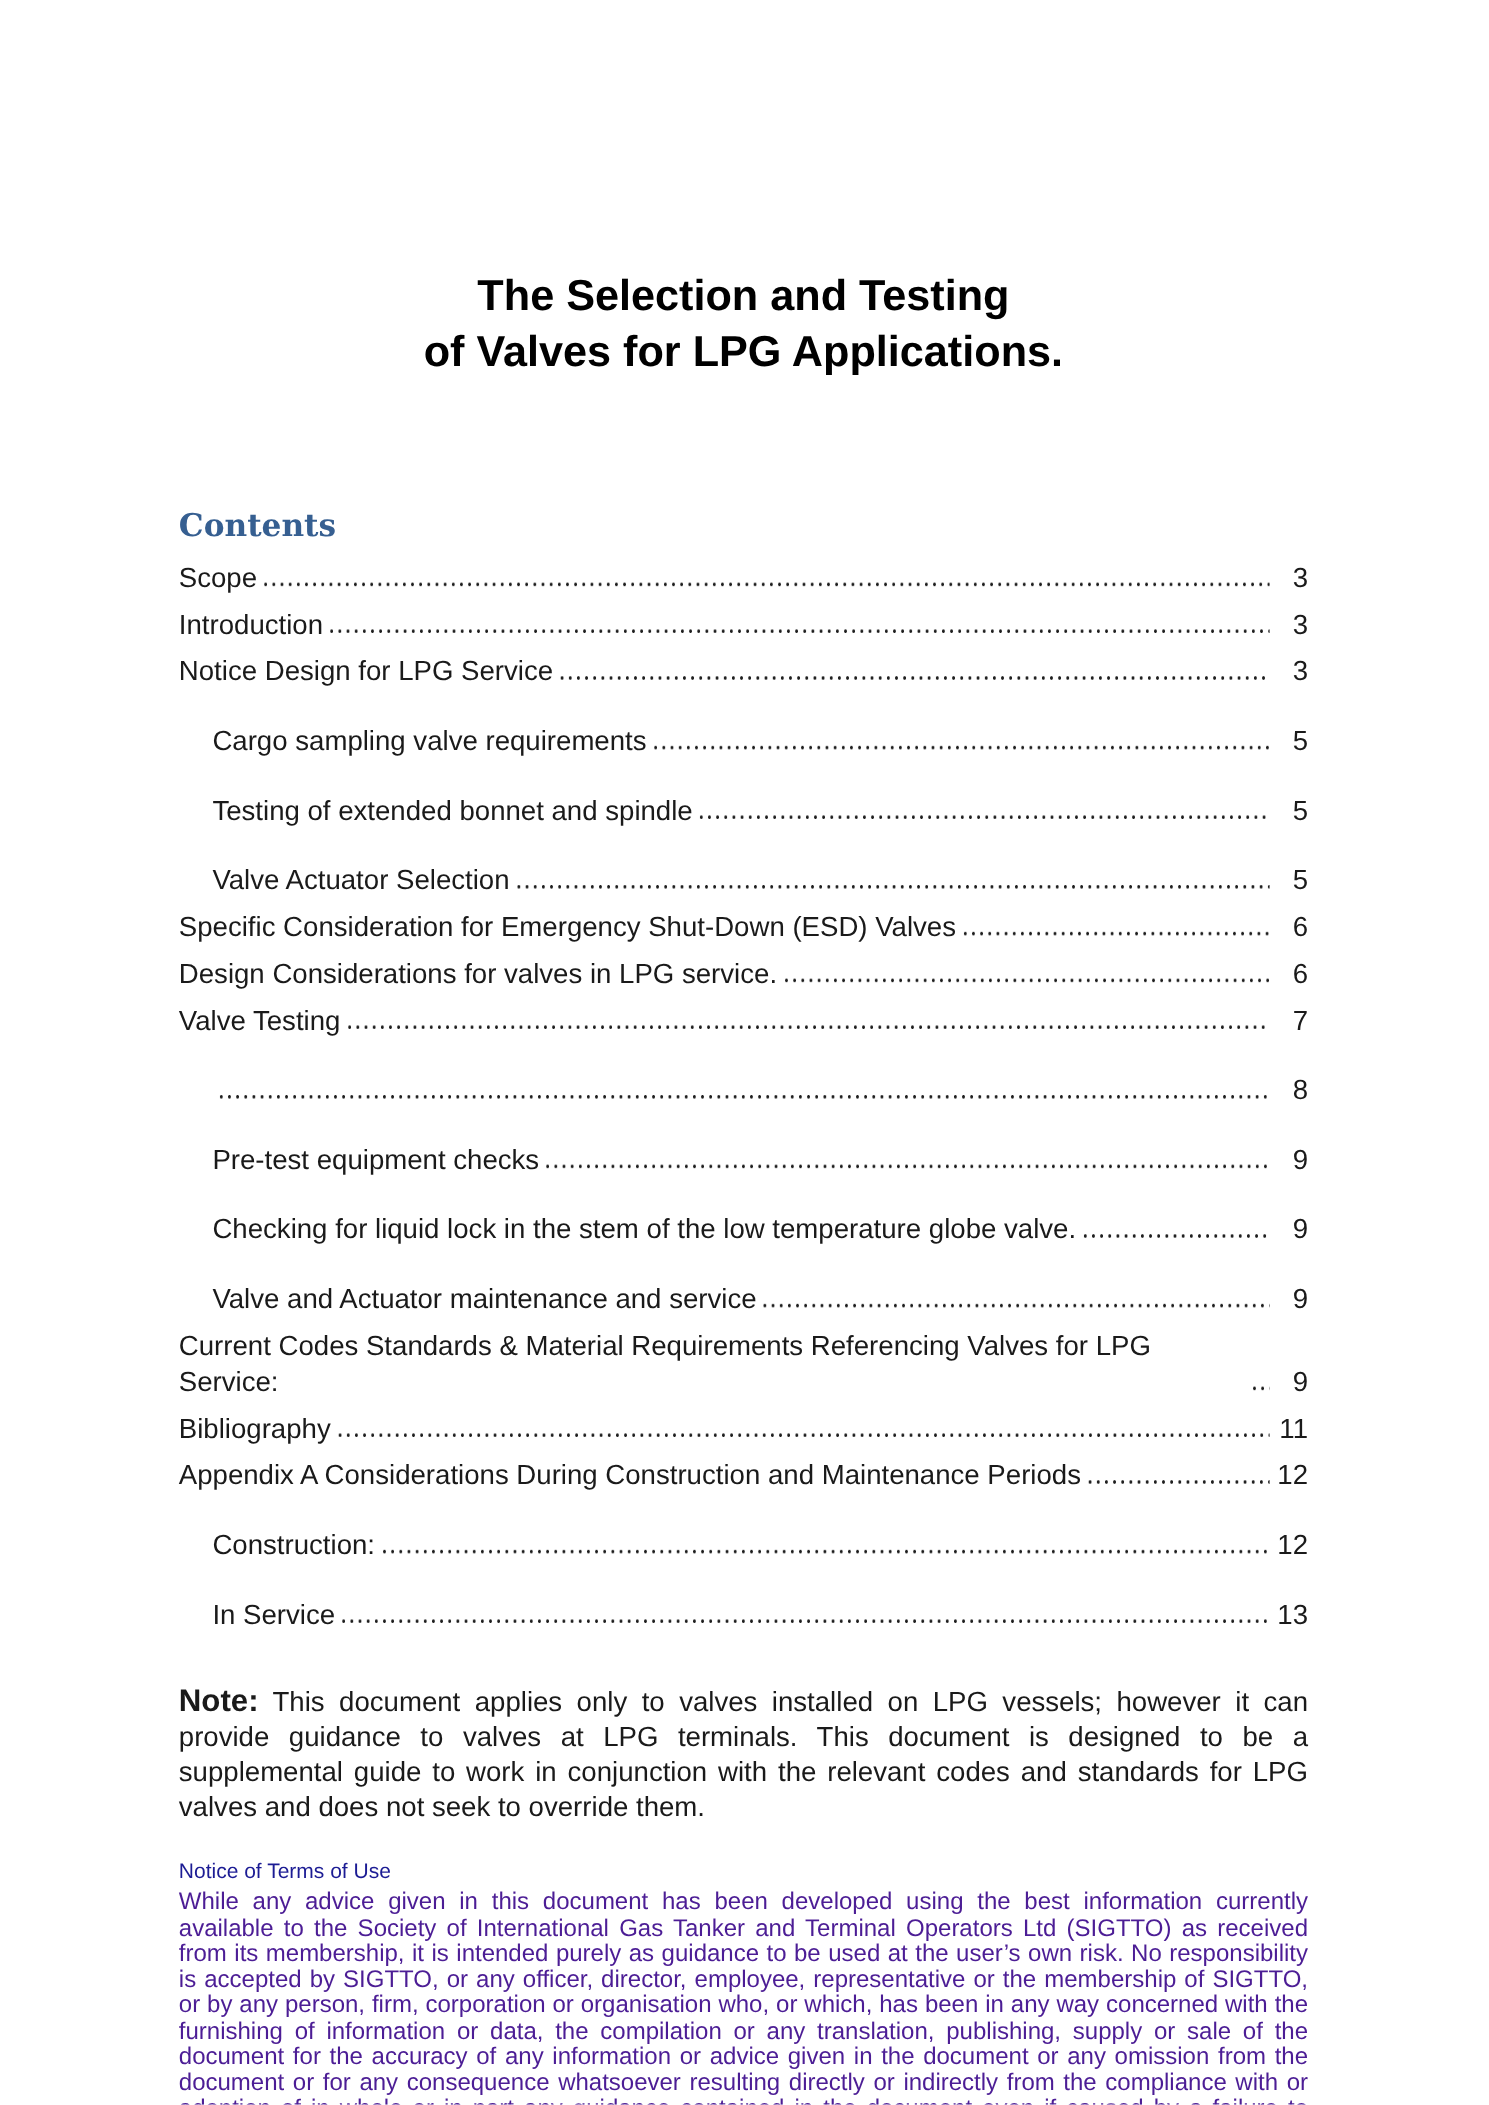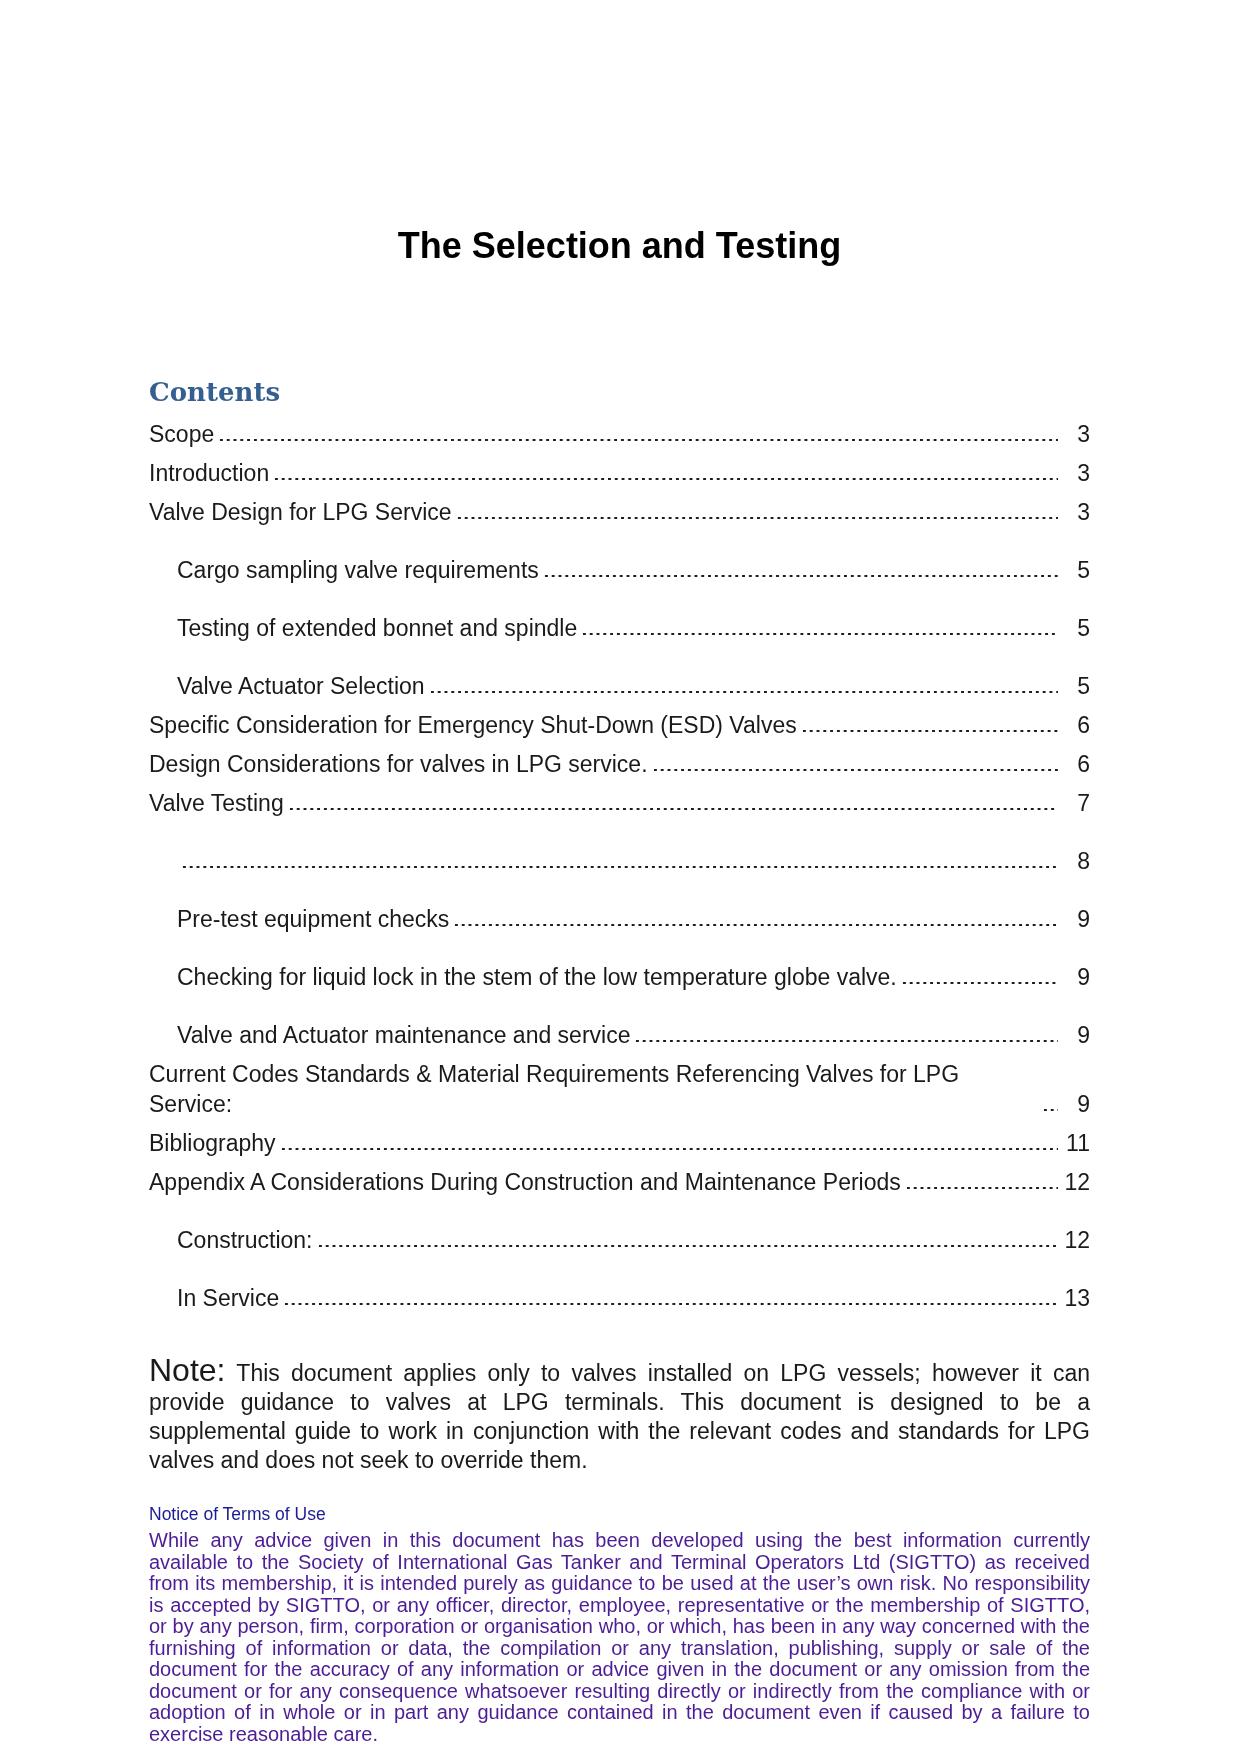--- a/index.html
+++ b/index.html
@@ -72,22 +72,22 @@
     text-align: right;
   }
   .note {
     margin: 43px 0 0 0;
     font-size: 23px;
     line-height: 29px;
     text-align: justify;
     color: #1a1a1a;
   }
   .note-label {
-    font-weight: 400;
-    font-size: 32px;
+    font-weight: 700;
+    font-size: 26px;
   }
   .notice-heading {
     margin: 28px 0 0 0;
     font-size: 17.5px;
     line-height: 22px;
     font-weight: 400;
     color: #1C1C94;
   }
   .notice-body {
     margin: 5px 0 0 0;
@@ -98,37 +98,38 @@
   }
 </style>
 </head>
 <body>
 
 <div class="doc">
   <div class="content">
 
     <h1 class="title">
       <span class="title-line">The Selection and Testing</span>
+      <span class="title-line">of Valves for LPG Applications.</span>
     </h1>
 
     <h2 class="contents-heading">Contents</h2>
 
     <nav class="toc-list">
         <div class="toc-row level-1">
           <span class="toc-label">Scope</span>
           <span class="toc-dots"></span>
           <span class="toc-page">3</span>
         </div>
         <div class="toc-row level-1">
           <span class="toc-label">Introduction</span>
           <span class="toc-dots"></span>
           <span class="toc-page">3</span>
         </div>
         <div class="toc-row level-1">
-          <span class="toc-label">Valve Design for LPG Service</span>
+          <span class="toc-label">Notice Design for LPG Service</span>
           <span class="toc-dots"></span>
           <span class="toc-page">3</span>
         </div>
         <div class="toc-row level-2">
           <span class="toc-label">Cargo sampling valve requirements</span>
           <span class="toc-dots"></span>
           <span class="toc-page">5</span>
         </div>
         <div class="toc-row level-2">
           <span class="toc-label">Testing of extended bonnet and spindle</span>

